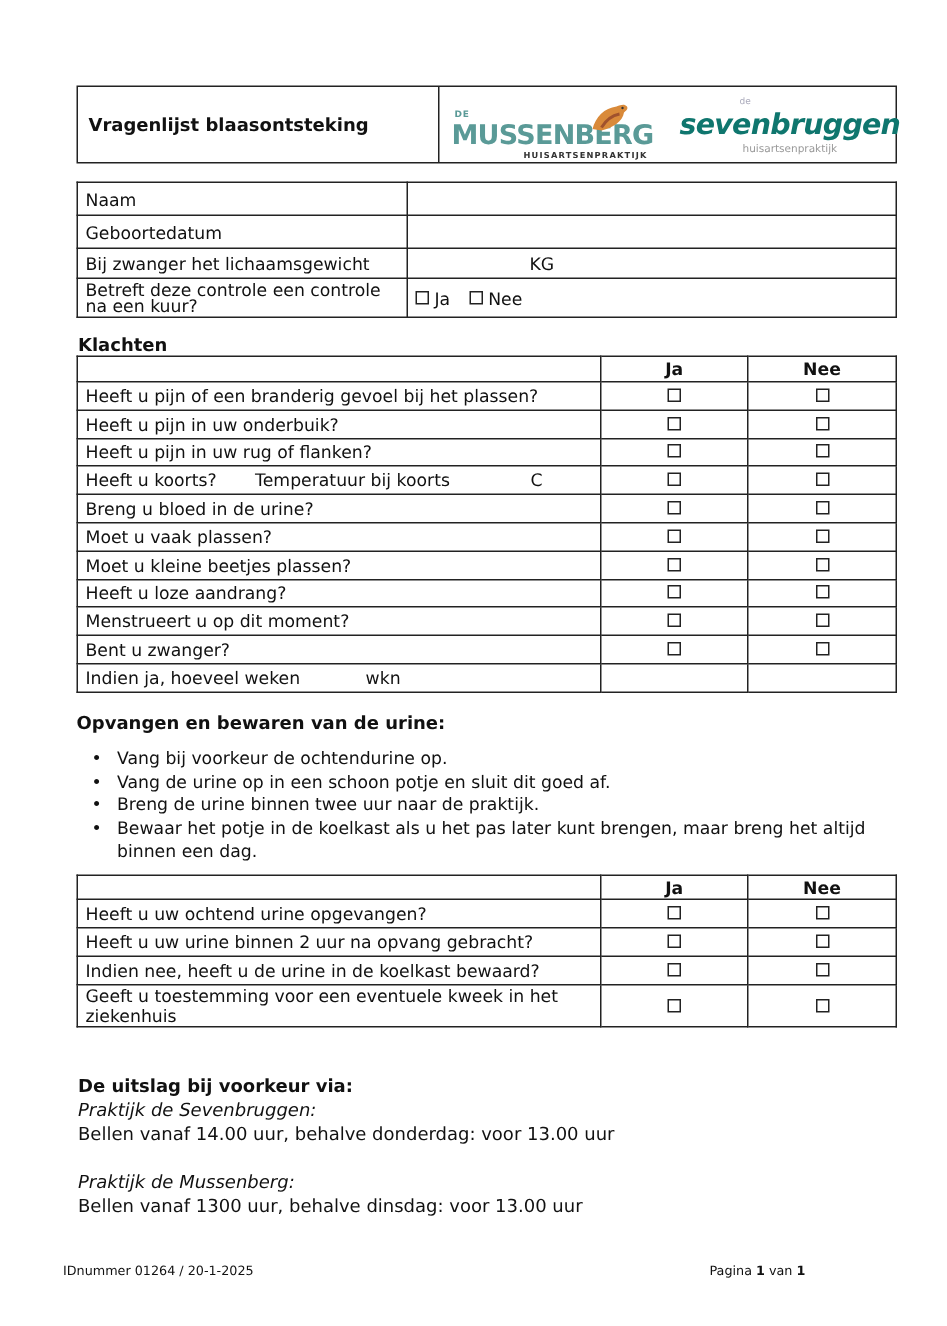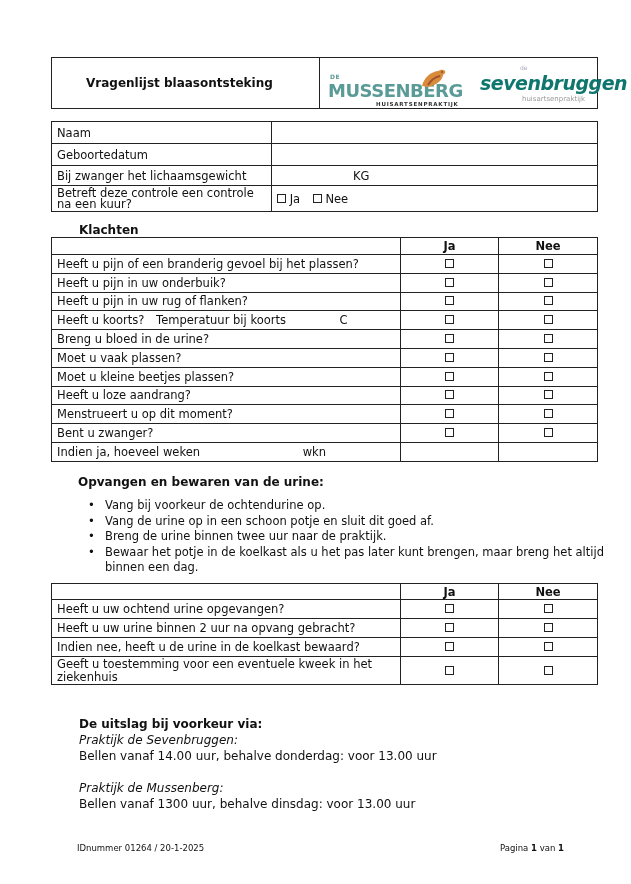--- a/index.html
+++ b/index.html
@@ -1,17 +1,17 @@
 <!DOCTYPE html>
 <html><head>
 <meta charset="utf-8">
 <style>
   html, body { margin:0; padding:0; background:#ffffff; }
   body { width:631px; height:884px; position:relative; font-family:"DejaVu Sans", sans-serif; color:#111; font-size:11.5px; overflow:hidden; }
-  .abs { position:absolute;padding-left:27px; }
+  .abs { position:absolute; }
   table { border-collapse:collapse; table-layout:fixed; }
   td { border:1px solid #222; padding:0 0 0 5px; vertical-align:middle; font-size:11.5px; line-height:12px; }
   .hdr { left:51px; top:57px; width:547px; height:52px; border:1px solid #222; box-sizing:border-box; display:flex; }
   .hdr .title { width:241px; border-right:1px solid #222; display:flex; align-items:center; padding-left:7px; font-weight:bold; font-size:12px; box-sizing:border-box; }
   .hdr .logos { flex:1; position:relative; }
   .mus { position:absolute; left:8px; top:8px; width:125px; height:44px; }
   .mus .de { position:absolute; left:2px; top:7px; font-size:6px; color:#5a9a97; font-weight:bold; letter-spacing:0.5px; }
   .mus .name { position:absolute; left:0; top:14px; font-size:18px; font-weight:bold; color:#5a9a97; letter-spacing:-0.5px; font-family:"DejaVu Sans", sans-serif; }
   .mus .sub { position:absolute; left:48px; top:35px; font-size:5.5px; color:#333; letter-spacing:0.8px; font-weight:bold; }
   .mus .bird { position:absolute; left:90px; top:0; }
@@ -104,21 +104,21 @@
         <td class="center"><span class="cb"></span></td>
       </tr>
   <tr style="height:18.8px">
         <td>Heeft u pijn in uw rug of flanken?</td>
         <td class="center"><span class="cb"></span></td>
         <td class="center"><span class="cb"></span></td>
       </tr>
   <tr style="height:18.8px">
         <td>
       <span>Heeft u koorts?</span>
-      <span style="margin-left:8px">Temperatuur bij koorts</span>
+      <span style="margin-left:22px">Temperatuur bij koorts</span>
       <span style="margin-left:50px">C</span>
     </td>
         <td class="center"><span class="cb"></span></td>
         <td class="center"><span class="cb"></span></td>
       </tr>
   <tr style="height:18.8px">
         <td>Breng u bloed in de urine?</td>
         <td class="center"><span class="cb"></span></td>
         <td class="center"><span class="cb"></span></td>
       </tr>
@@ -143,21 +143,21 @@
         <td class="center"><span class="cb"></span></td>
       </tr>
   <tr style="height:18.8px">
         <td>Bent u zwanger?</td>
         <td class="center"><span class="cb"></span></td>
         <td class="center"><span class="cb"></span></td>
       </tr>
   <tr style="height:18.8px">
         <td>
       <span>Indien ja, hoeveel weken</span>
-      <span style="margin-left:99px">wkn</span>
+      <span style="margin-left:40px">wkn</span>
     </td>
         <td></td>
         <td></td>
       </tr>
 </tbody>
   </table>
 
 <div class="abs" style="left:51px; top:475px; width:550px;">
   <div class="bold" style="font-size:12px; line-height:15px;">Opvangen en bewaren van de urine:</div>
   <ul>
@@ -205,19 +205,19 @@
 
 <div class="abs" style="left:52px; top:716px; font-size:12px; line-height:16px;">
   <div class="bold">De uitslag bij voorkeur via:</div>
   <div style="font-style:italic">Praktijk de Sevenbruggen:</div>
   <div>Bellen vanaf 14.00 uur, behalve donderdag: voor 13.00 uur</div>
   <div style="height:16px"></div>
   <div style="font-style:italic">Praktijk de Mussenberg:</div>
   <div>Bellen vanaf 1300 uur, behalve dinsdag: voor 13.00 uur</div>
 </div>
 
-<div class="abs" style="left:50px; top:843px; font-size:8.5px;">IDnummer 01264 / 20-1-2025</div>
+<div class="abs" style="left:42px; top:843px; font-size:8.5px;">IDnummer 01264 / 20-1-2025</div>
 <div class="abs" style="left:473px; top:843px; font-size:8.5px;">
   <span>Pagina</span>
   <b>1</b>
   <span>van</span>
   <b>1</b>
 </div>
 
 </body></html>

